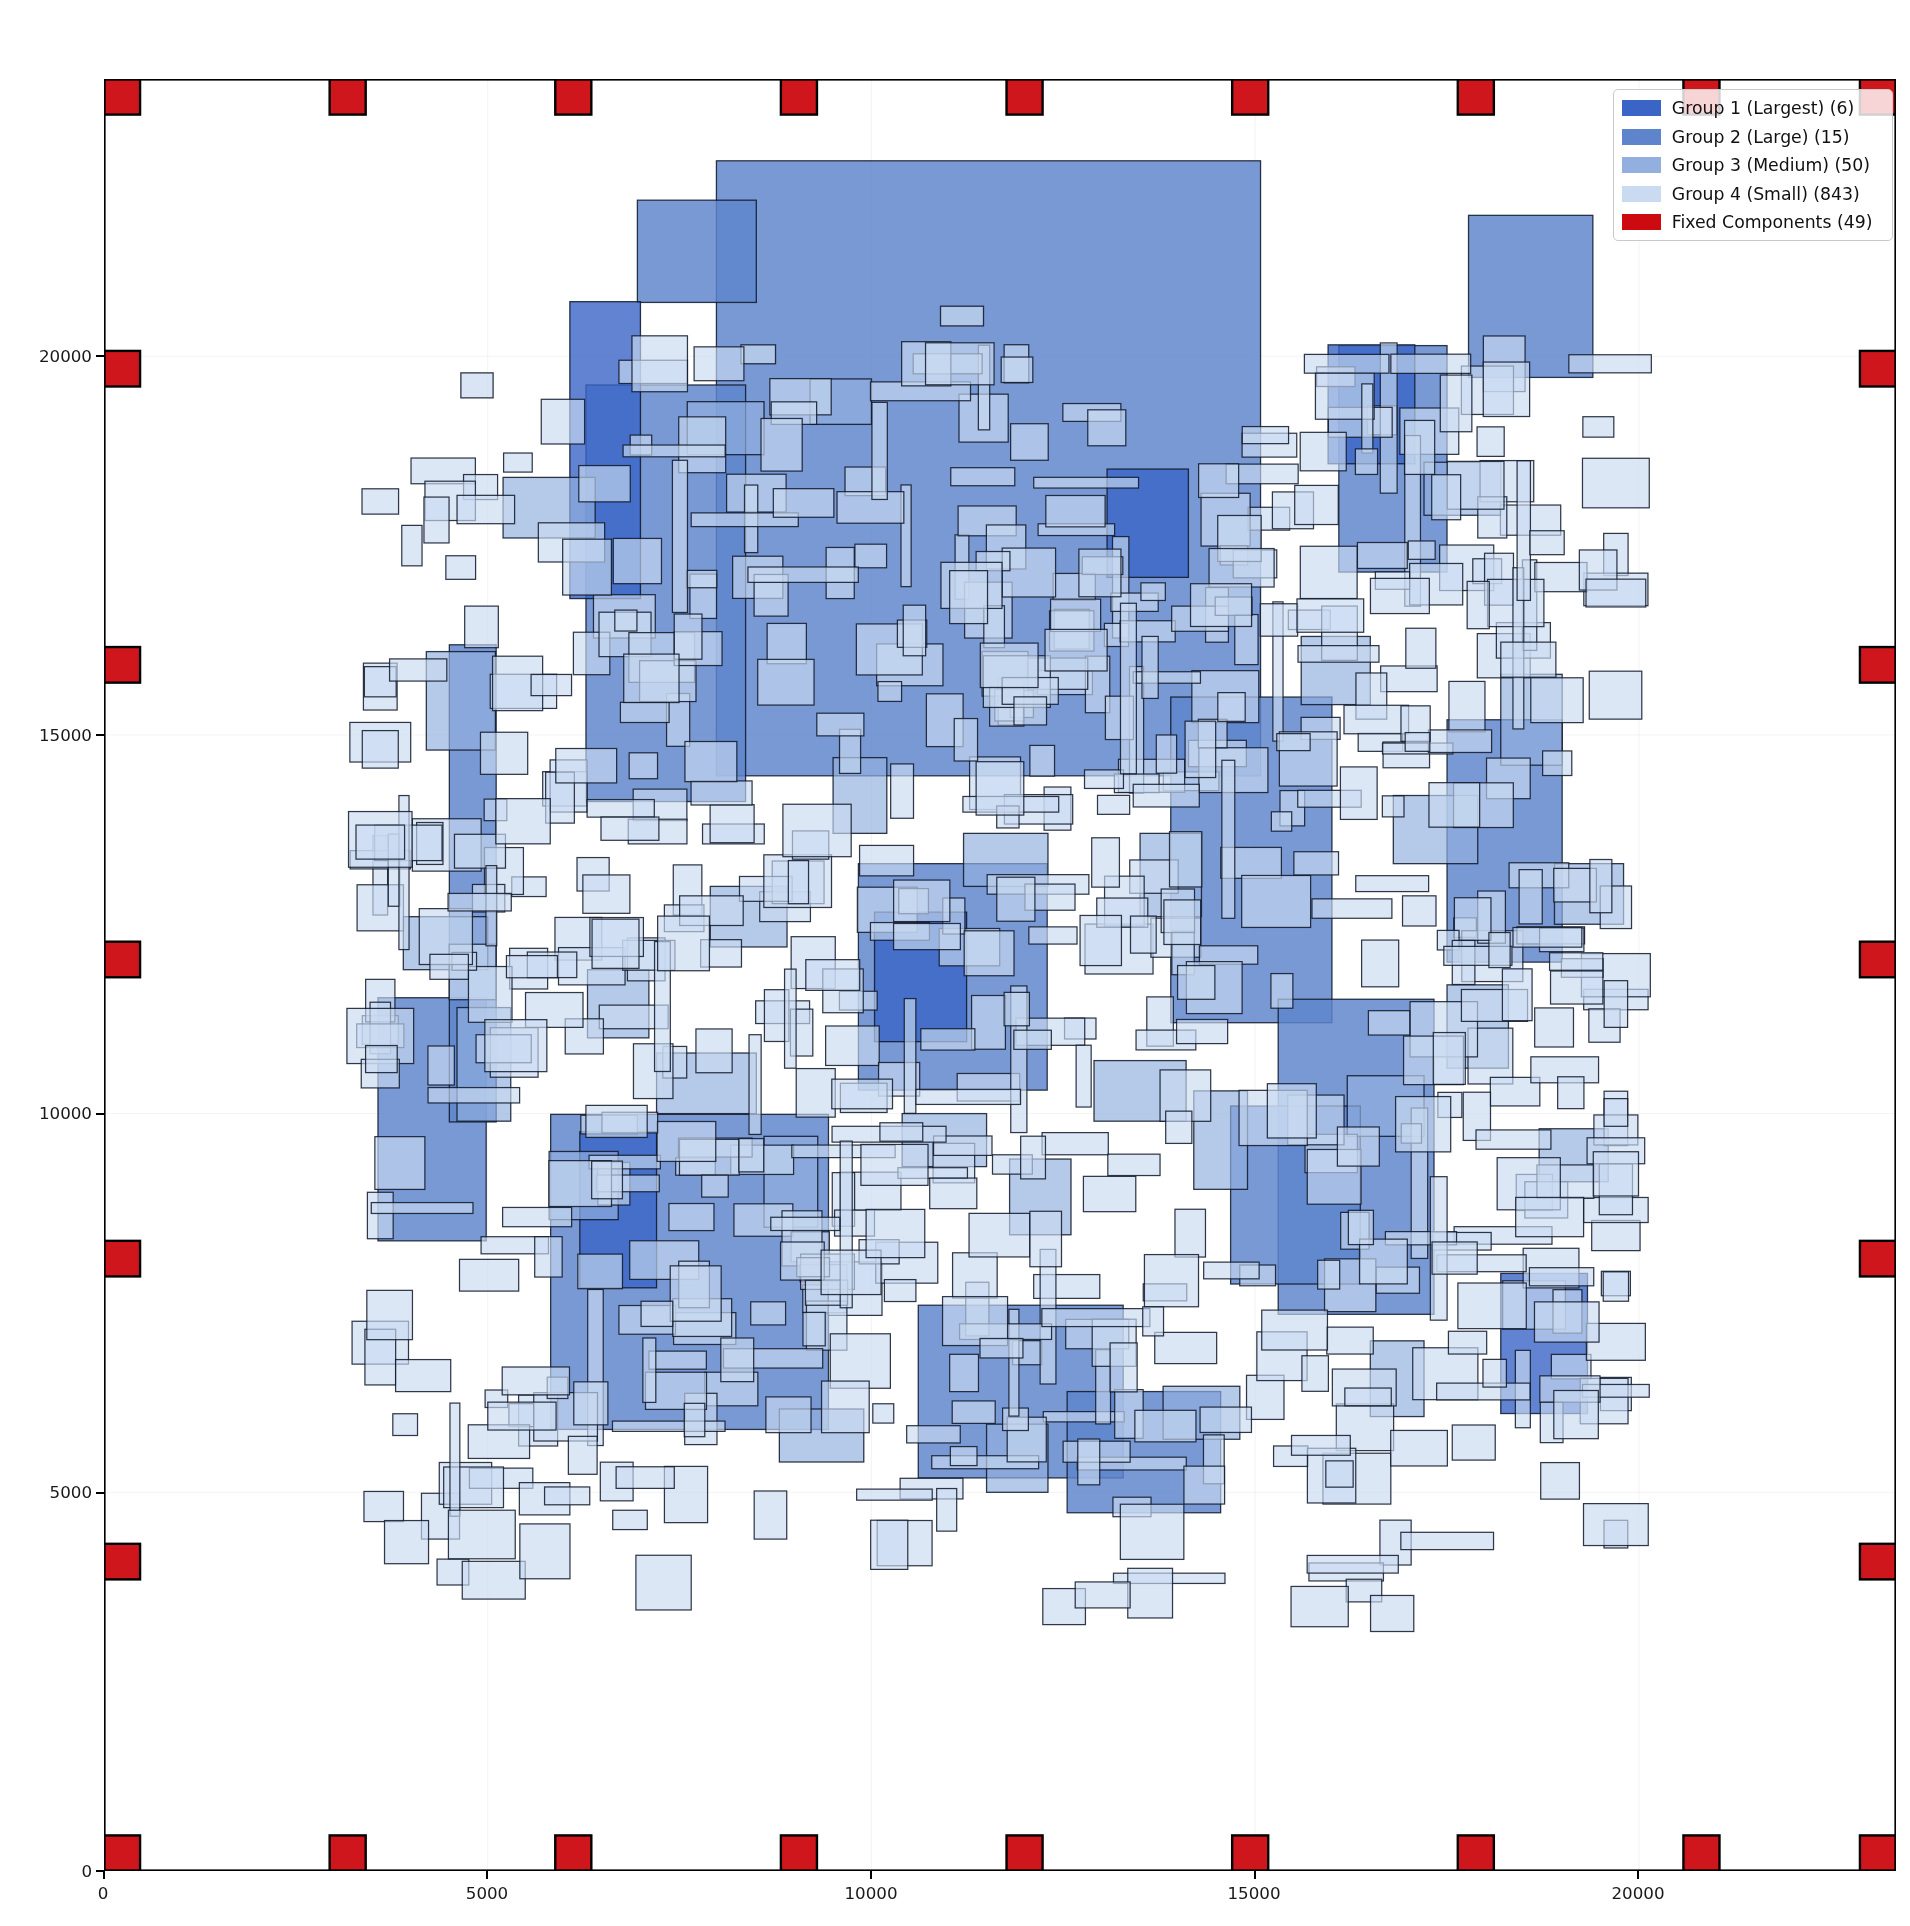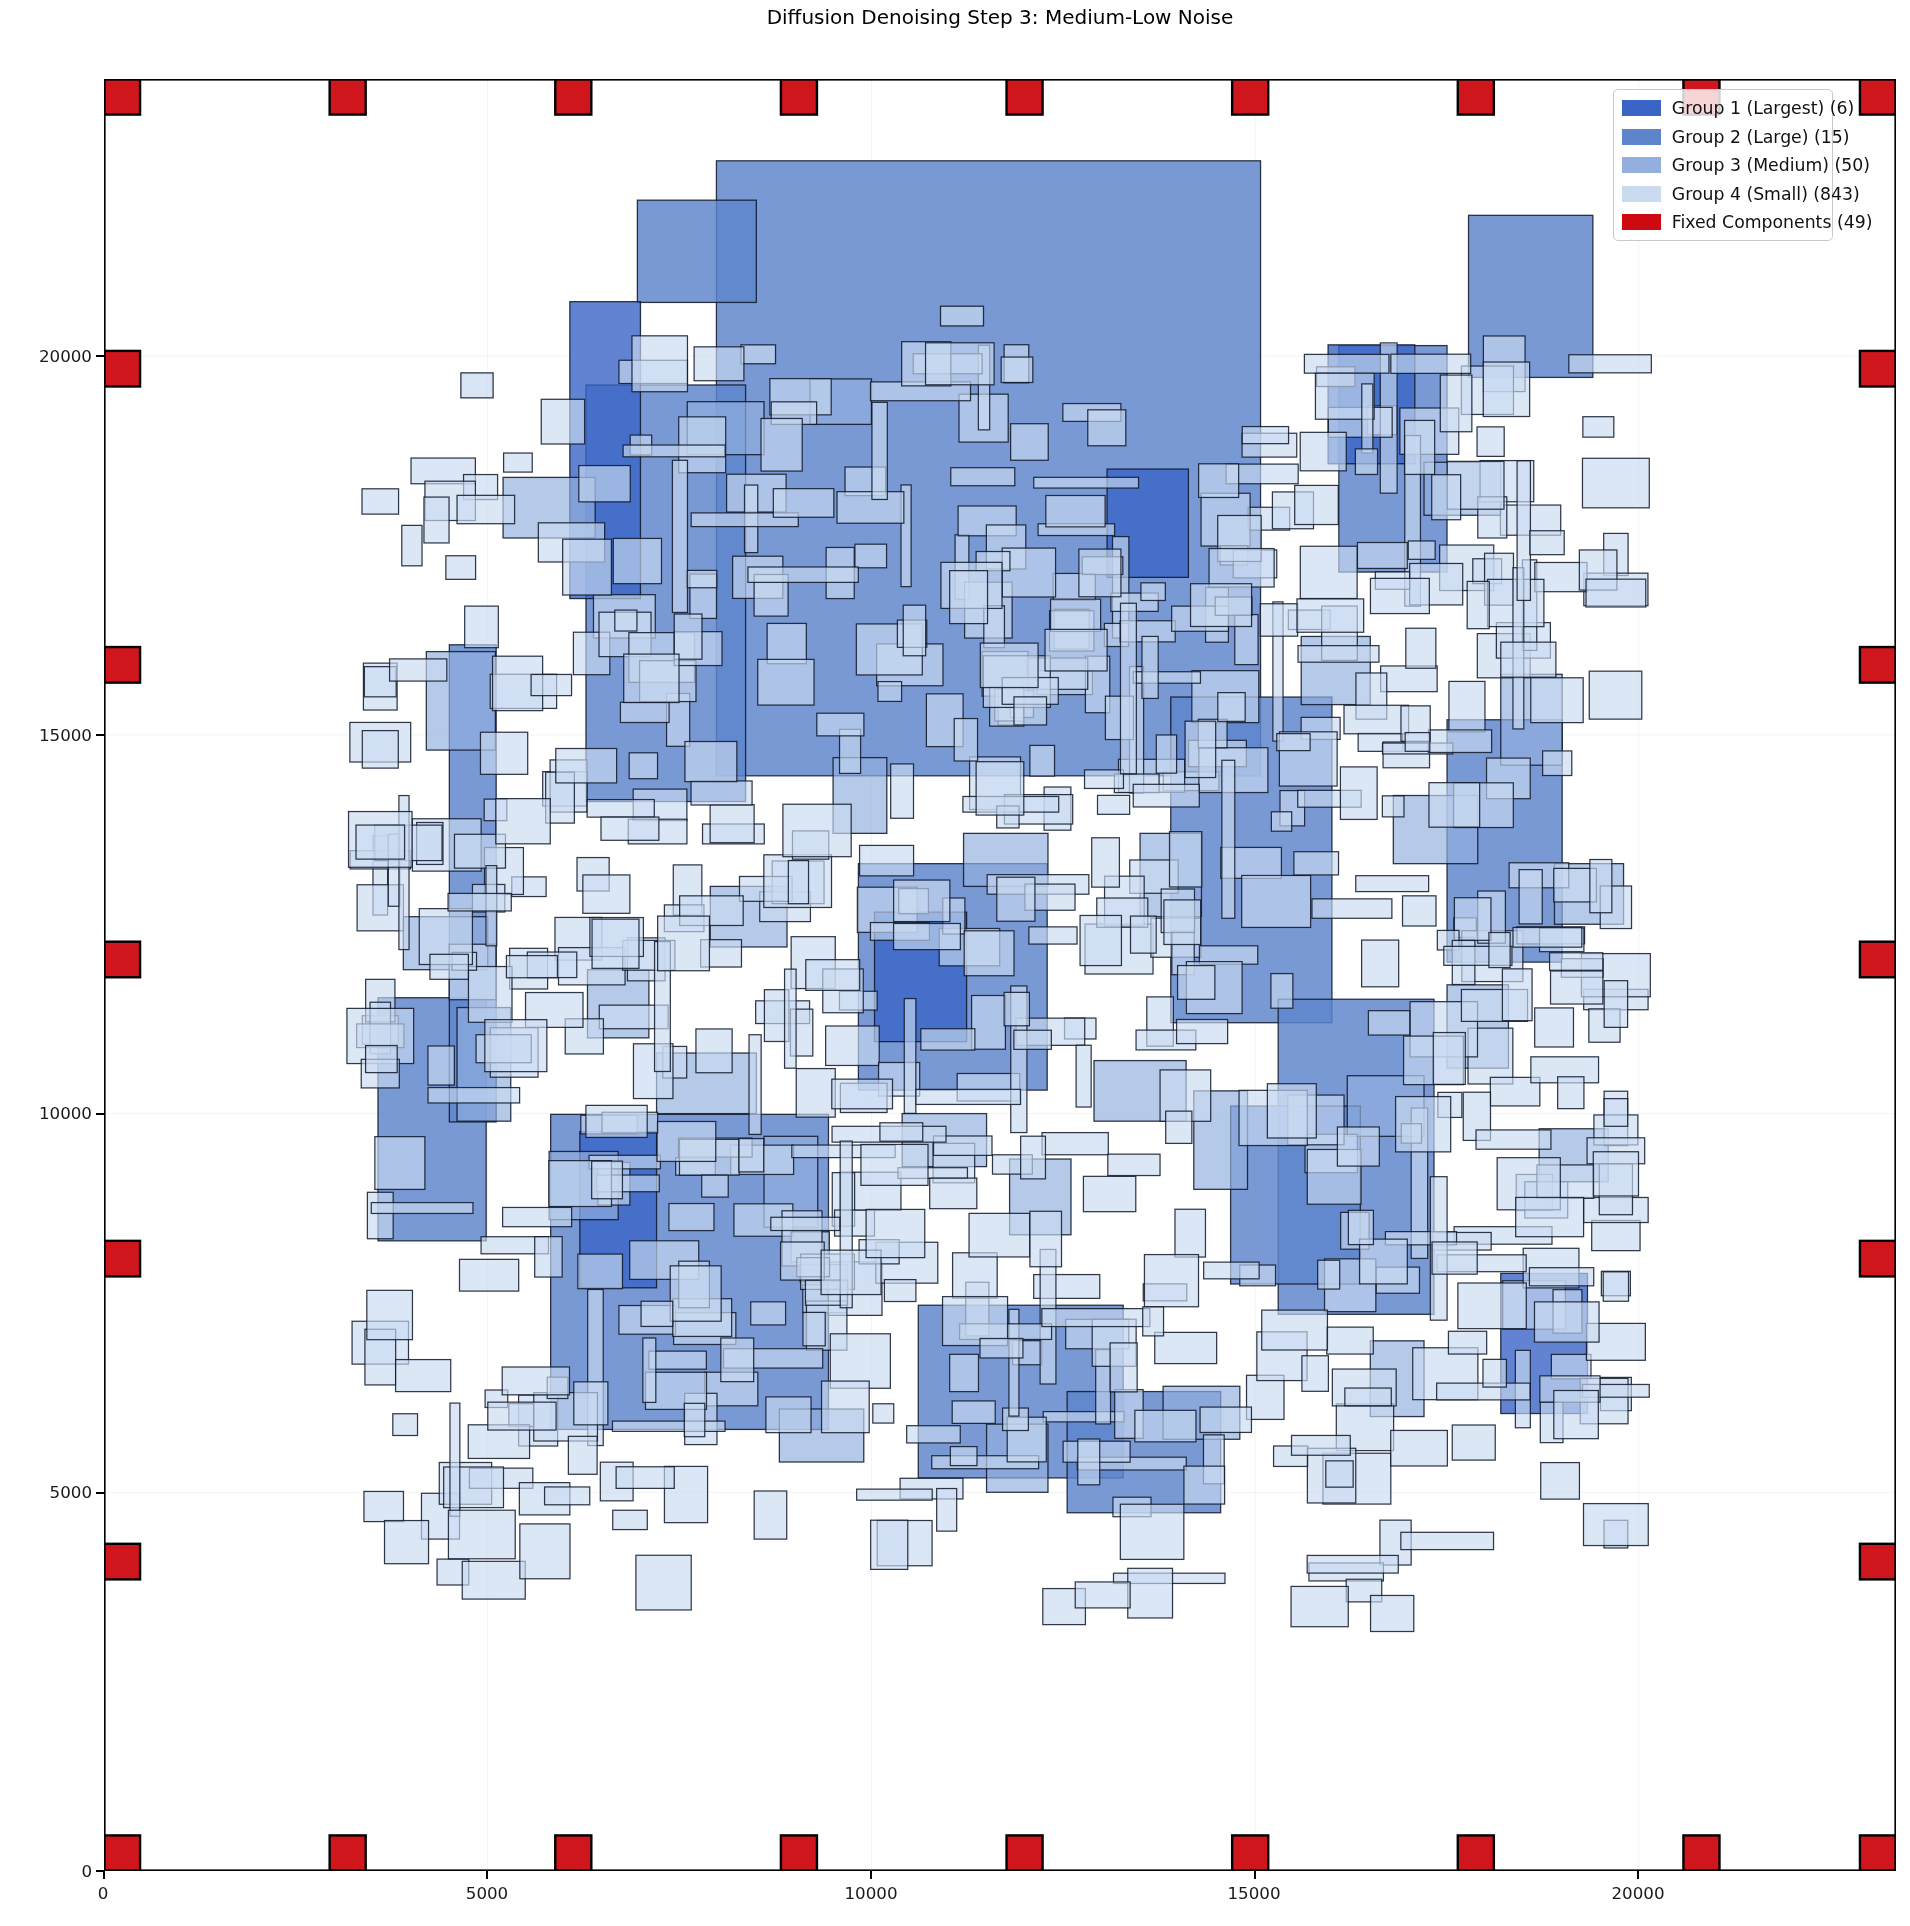--- a/index.html
+++ b/index.html
@@ -6,33 +6,32 @@
   #figure{position:relative;width:1910px;height:1926px;background:#ffffff;
           font-family:"DejaVu Sans","Liberation Sans",sans-serif;overflow:hidden;}
   #title-block{position:absolute;left:104px;top:5.4px;width:1792px;text-align:center;color:#000;}
   #title-line1,#title-line2{font-size:20px;line-height:25px;white-space:pre;}
   #plot{position:absolute;left:104px;top:79px;width:1792px;height:1792px;}
   #plot svg{position:absolute;left:0;top:0;width:100%;height:100%;display:block;}
   .xtick{position:absolute;width:1.6px;height:7.6px;background:#000;}
   .ytick{position:absolute;width:7.6px;height:1.6px;background:#000;}
   .xtick-label{position:absolute;width:140px;text-align:center;font-size:16.7px;color:#1a1a1a;}
   .ytick-label{position:absolute;width:92px;text-align:right;font-size:16.7px;color:#1a1a1a;}
-  #legend{position:absolute;left:1613px;top:89px;width:220px;box-sizing:border-box;
+  #legend{position:absolute;left:1613px;top:89px;width:280px;box-sizing:border-box;
           background:rgba(255,255,255,0.82);border:1.1px solid #c9c9c9;border-radius:4.9px;
           padding:8px 9.7px 8px 8px;display:flex;flex-direction:column;gap:8.6px;}
   .legend-row{display:flex;align-items:center;gap:10.8px;}
   .legend-swatch{width:39px;height:16px;flex:0 0 auto;}
   .legend-label{font-size:17.3px;color:#111;white-space:nowrap;}
 </style>
 </head>
 <body>
 
 <div id="figure">
   <div id="title-block">
-    <div id="title-line1">Diffusion Denoising Step 3: Medium-Low Noise</div>
   </div>
 
   <div id="plot">
     <svg id="plot-svg" viewBox="0 0 3321 3322" preserveAspectRatio="none">
         <line x1="711.134903640257" x2="711.134903640257" y1="0" y2="3322" stroke="#b0b0b8" stroke-opacity="0.18" stroke-width="1.6"></line>
         <line x1="1422.269807280514" x2="1422.269807280514" y1="0" y2="3322" stroke="#b0b0b8" stroke-opacity="0.18" stroke-width="1.6"></line>
         <line x1="2133.404710920771" x2="2133.404710920771" y1="0" y2="3322" stroke="#b0b0b8" stroke-opacity="0.18" stroke-width="1.6"></line>
         <line x1="2844.539614561028" x2="2844.539614561028" y1="0" y2="3322" stroke="#b0b0b8" stroke-opacity="0.18" stroke-width="1.6"></line>
         <line y1="2619.971259509721" y2="2619.971259509721" x1="0" x2="3321" stroke="#b0b0b8" stroke-opacity="0.18" stroke-width="1.6"></line>
         <line y1="1917.9425190194422" y2="1917.9425190194422" x1="0" x2="3321" stroke="#b0b0b8" stroke-opacity="0.18" stroke-width="1.6"></line>

